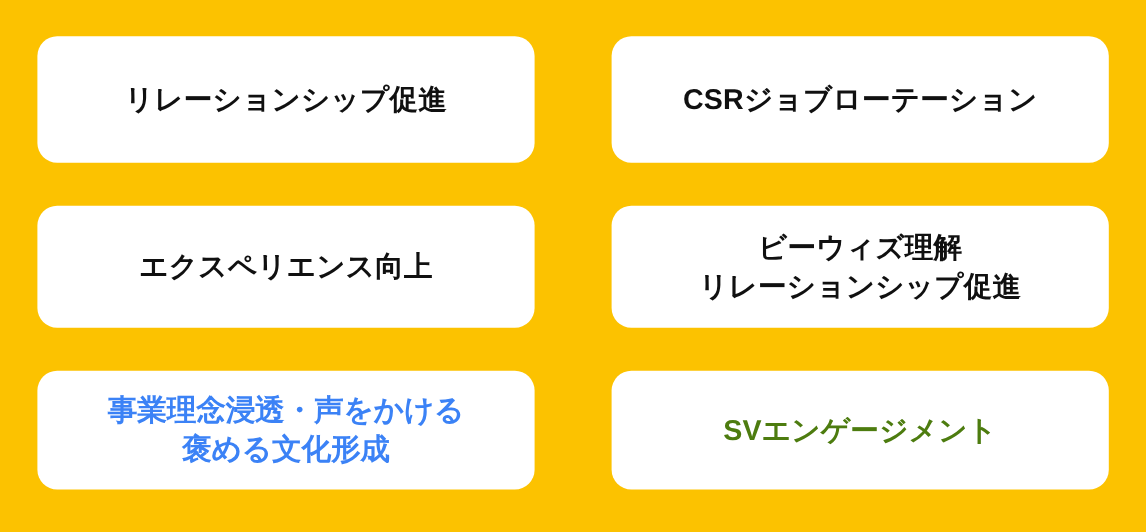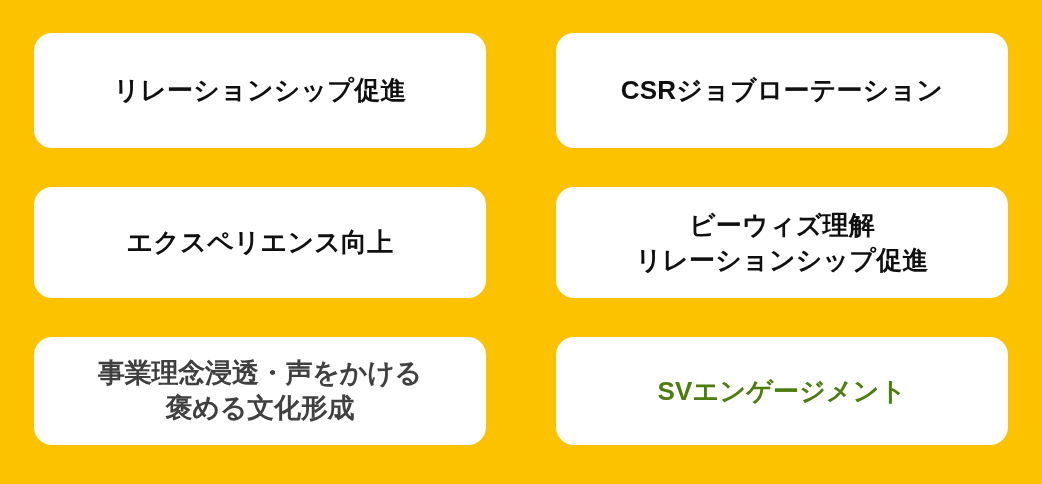--- a/index.html
+++ b/index.html
@@ -81,21 +81,21 @@
     <div class="card" style="background: rgb(255, 255, 255); align-items: center;">
       <span class="card-label" style="color: rgb(16, 16, 16);">エクスペリエンス向上</span>
     </div>
 
     <div class="card" style="background: rgb(255, 255, 255);">
       <span class="card-label" style="color: rgb(16, 16, 16);">ビーウィズ理解
 リレーションシップ促進</span>
     </div>
 
     <div class="card dense" style="background: rgb(255, 255, 255);">
-      <span class="card-label" style="color: #404040;">事業理念浸透・声をかける
+      <span class="card-label" style="color: #3b82f6;">事業理念浸透・声をかける
 褒める文化形成</span>
     </div>
 
     <div class="card" style="background: rgb(255, 255, 255);">
       <span class="card-label" style="color: #4d7c0f;">SVエンゲージメント</span>
     </div>
 
   </div>
 </div>
 

